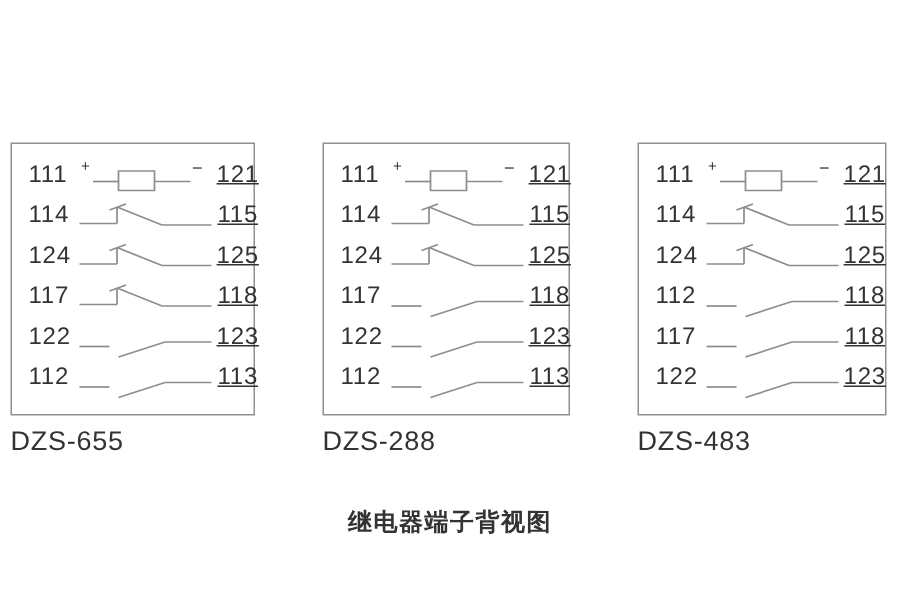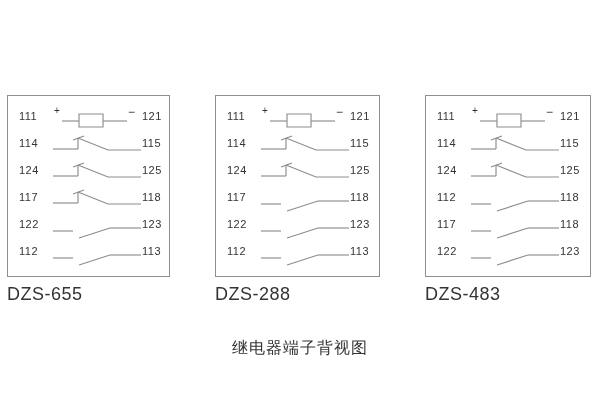--- a/index.html
+++ b/index.html
@@ -17,27 +17,27 @@
   .terminal-box{
     box-sizing:border-box;
     height:182px;
     border:1px solid var(--border,#8f8f8f);
     background:var(--bg,#ffffff);
     padding:7px 3px 0 11px;
   }
   .trow{display:flex;align-items:center;height:27px;}
   .num{
     color:var(--text,#333333);
-    font-size:11px;
+    font-size:16px;
     letter-spacing:0.5px;
     line-height:1;
     white-space:nowrap;
   }
   .num.left{min-width:33px;text-align:left;}
-  .num.right{min-width:33px;text-align:left;}
+  .num.right{min-width:33px;text-align:center;text-decoration:underline;}
   .sym{flex:1 1 auto;height:26px;margin:0 1px;overflow:visible;display:block;}
   .sym line,.sym rect{
     stroke:var(--line,#8d8d8d);
     stroke-width:1.15;
     fill:none;
     vector-effect:non-scaling-stroke;
   }
   .sym text{
     fill:var(--text,#333333);
     font-family:"Liberation Sans","DejaVu Sans",sans-serif;
@@ -49,20 +49,21 @@
     letter-spacing:0.5px;
     color:var(--text,#333333);
   }
   .caption{
     position:absolute;
     left:0;right:0;top:338px;
     text-align:center;
     font-size:16px;
     letter-spacing:1px;
     color:var(--text,#333333);
+    font-weight:bold;
   }
 </style>
 </head>
 <body>
 
 <div class="stage" style="--bg: #ffffff; --line: #8d8d8d; --border: #8f8f8f; --text: #333333;">
   <div id="boxes">
       <div class="box-group">
         <div class="terminal-box">
           <div class="trow">

